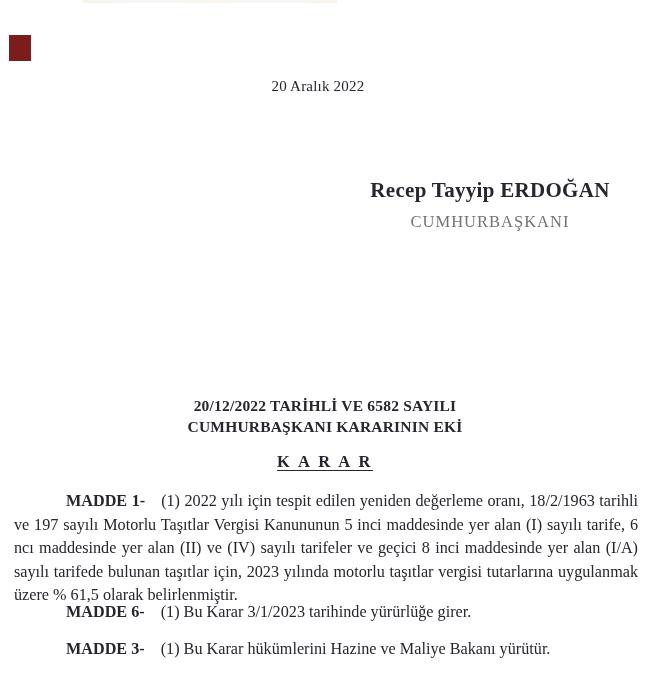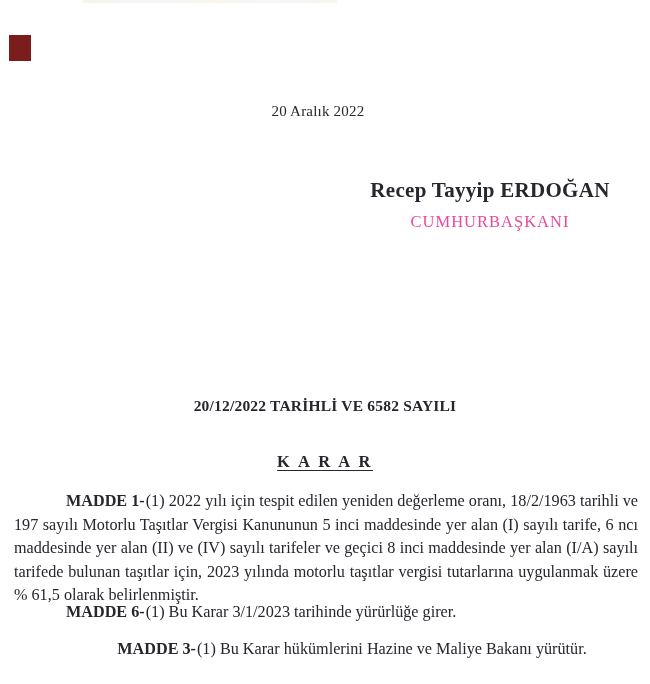--- a/index.html
+++ b/index.html
@@ -27,38 +27,37 @@
     left: 9px; top: 35px;
     width: 22px; height: 26px;
   }
   .date-line {
     position: absolute;
     top: 78px; left: 0;
     width: 636px;
     text-align: center;
     font-size: 15px;
     letter-spacing: 0.2px;
-    margin-top: 25px;
   }
   .signature {
     position: absolute;
     top: 178px; left: 330px;
     width: 320px;
     text-align: center;
   }
   .signature .name {
     font-size: 21px;
     font-weight: bold;
     letter-spacing: 0.3px;
   }
   .signature .role {
     margin-top: 9px;
     font-size: 16.5px;
     letter-spacing: 1px;
-    color: #ec4899;
+    color: #737373;
   }
   .heading {
     position: absolute;
     top: 396px; left: 0;
     width: 650px;
     text-align: center;
     font-weight: bold;
     font-size: 15.5px;
     line-height: 20.5px;
     letter-spacing: 0.2px;
@@ -79,45 +78,46 @@
   .body-text {
     position: absolute;
     left: 14px;
     width: 624px;
     font-size: 16.2px;
     line-height: 23.6px;
     text-align: justify;
   }
   .body-text.p1 { top: 490px; }
   .body-text.p2 { top: 601px; text-align: left; }
-  .body-text.p3 { top: 638px; text-align: center; }
+  .body-text.p3 { top: 638px; text-align: left; }
   .indent { text-indent: 52px; }
   .madde-label {
     font-weight: bold;
-    padding-right: 1px;
+    padding-right: 16px;
   }
 </style>
 </head>
 <body>
 
 <div class="page">
 
   <div class="top-artifact"></div>
 
   <div class="stamp" style="background: rgb(123, 29, 29);"></div>
 
   <div class="date-line">20 Aralık 2022</div>
 
   <div class="signature">
     <div class="name">Recep Tayyip ERDOĞAN</div>
     <div class="role">CUMHURBAŞKANI</div>
   </div>
 
   <div class="heading">
     <div>20/12/2022 TARİHLİ VE 6582 SAYILI</div>
+    <div>CUMHURBAŞKANI KARARININ EKİ</div>
   </div>
 
   <div class="karar-title">
     <span>K A R A R</span>
   </div>
 
   <p class="body-text p1 indent">
     <span class="madde-label">MADDE 1-</span><span>(1)  2022 yılı için tespit edilen yeniden değerleme oranı, 18/2/1963 tarihli ve 197 sayılı Motorlu Taşıtlar Vergisi Kanununun 5 inci maddesinde yer alan (I) sayılı tarife, 6 ncı maddesinde yer alan (II) ve (IV) sayılı tarifeler ve geçici 8 inci maddesinde yer alan (I/A) sayılı tarifede bulunan taşıtlar için, 2023 yılında motorlu taşıtlar vergisi tutarlarına uygulanmak üzere % 61,5 olarak belirlenmiştir.</span>
   </p>
 

